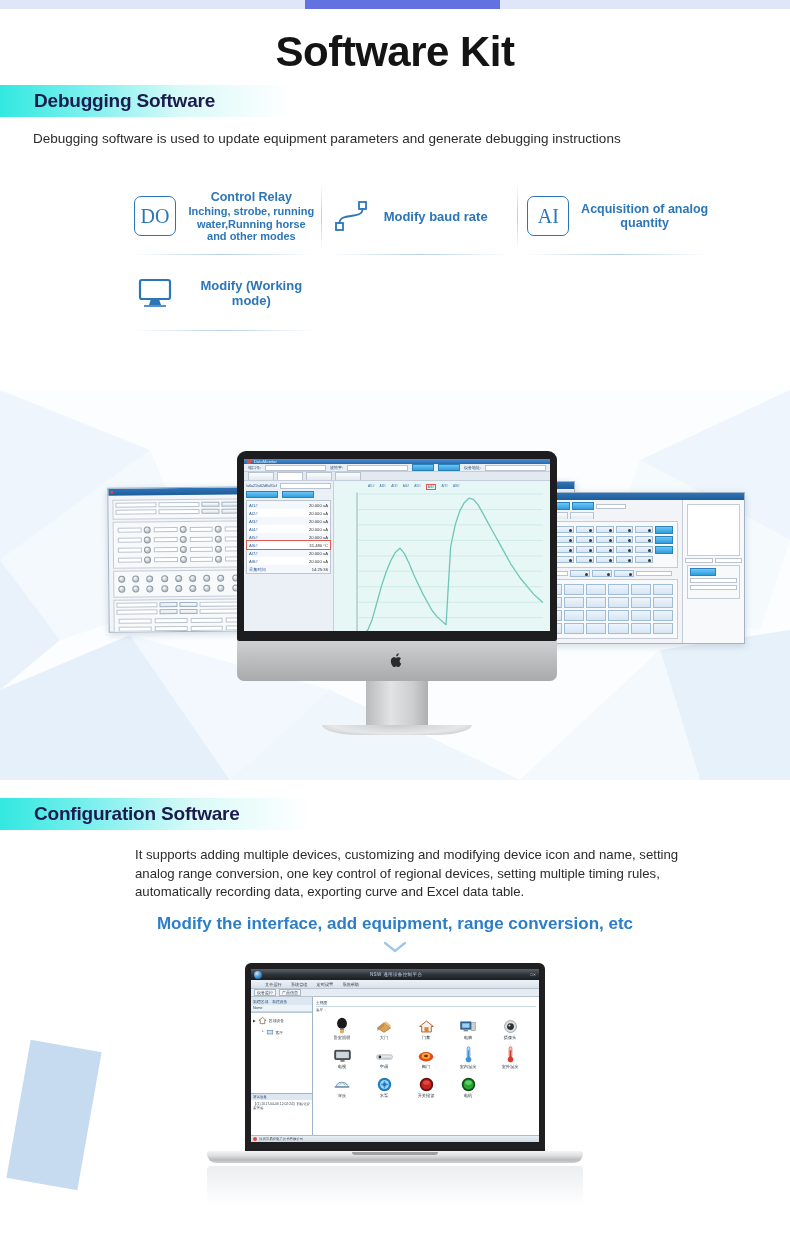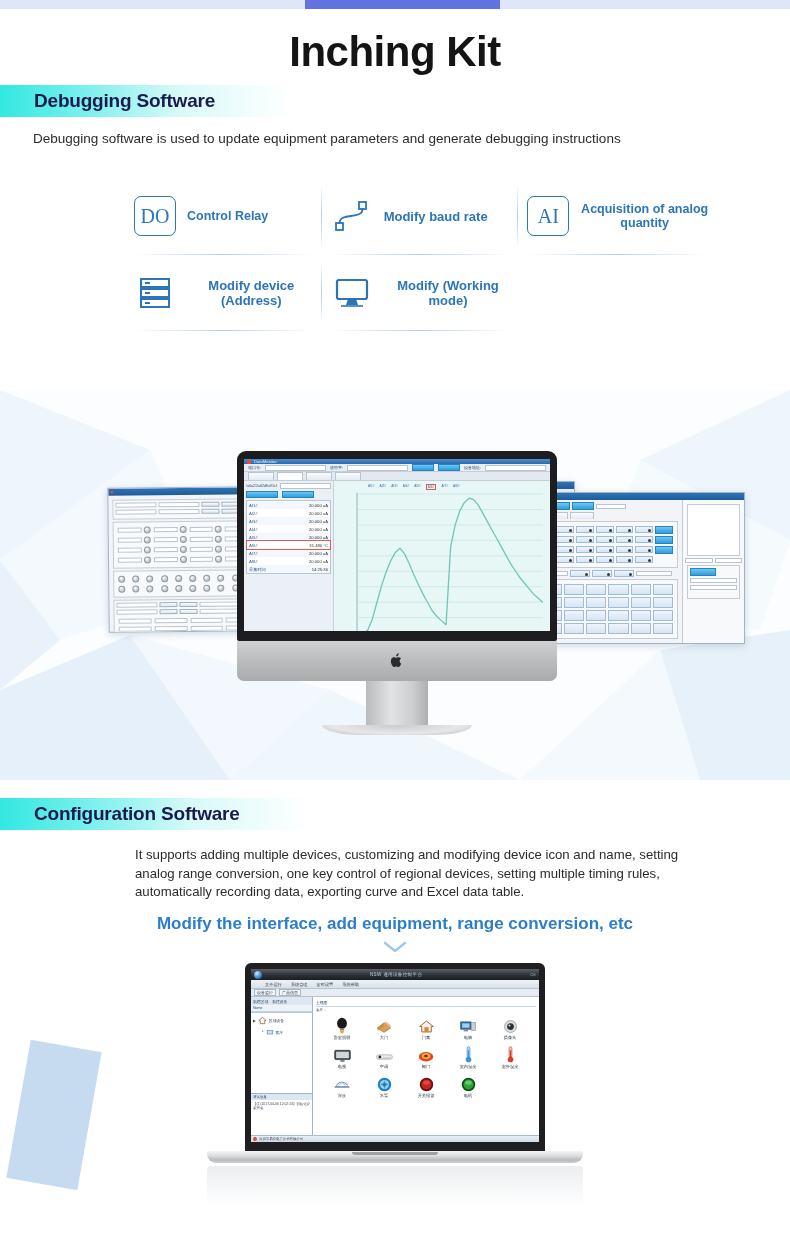--- a/index.html
+++ b/index.html
@@ -191,35 +191,36 @@
     background:#c3d8ef; transform:rotate(10deg); opacity:.95;
   }
 </style>
 </head>
 <body>
 
 <div class="topbar">
   <div class="topbar-thumb"></div>
 </div>
 
-<div class="page-title">Inching Kit</div>
+<div class="page-title">Software Kit</div>
 
 <div class="section-chip" id="chip-debug">
   <span>Debugging Software</span>
 </div>
 <div class="section-sub" id="sub-debug">Debugging software is used to update equipment parameters and generate debugging instructions</div>
 
 <div class="feature-grid">
 
   <div class="fcell b-r b-b">
     <div class="ficon">
       <div class="boxlbl">DO</div>
     </div>
     <div class="ftext">
       <span class="t1">Control Relay</span>
+      <span class="t2">Inching, strobe, running water,Running horse and other modes</span>
     </div>
   </div>
 
 
   <div class="fcell b-r b-b wide">
     <div class="ficon">
       <svg width="40" height="34" viewBox="0 0 40 34" fill="none" stroke="#2c76b8" stroke-width="1.8">
         <rect x="4" y="24" width="7" height="7"></rect>
         <rect x="27" y="3" width="7" height="7"></rect>
         <path d="M7.5 24 C7.5 13, 30.5 21, 30.5 10" stroke-linecap="round"></path>
@@ -232,35 +233,20 @@
 
   <div class="fcell b-b">
     <div class="ficon">
       <div class="boxlbl">AI</div>
     </div>
     <div class="ftext">
       <span class="t1">Acquisition of analog quantity</span>
     </div>
   </div>
 
-  <div class="fcell b-r b-b wide">
-    <div class="ficon">
-      <svg width="36" height="34" viewBox="0 0 36 34" fill="none" stroke="#2c76b8" stroke-width="2">
-        <rect x="4" y="3" width="28" height="8"></rect>
-          <rect x="4" y="13" width="28" height="8"></rect>
-          <rect x="4" y="23" width="28" height="8"></rect>
-        <line x1="8" y1="7" x2="13" y2="7"></line>
-          <line x1="8" y1="17" x2="13" y2="17"></line>
-          <line x1="8" y1="27" x2="13" y2="27"></line>
-      </svg>
-    </div>
-    <div class="ftext">
-      <span class="t1">Modify device (Address)</span>
-    </div>
-  </div>
 
   <div class="fcell b-b wide">
     <div class="ficon">
       <svg width="38" height="32" viewBox="0 0 38 32" fill="none" stroke="#2c76b8" stroke-width="2.2">
         <rect x="4" y="3" width="30" height="19" rx="2"></rect>
         <path d="M15 22 L13 28 L25 28 L23 22 Z" fill="#2c76b8" stroke="none"></path>
         <line x1="8" y1="29" x2="30" y2="29" stroke-width="1.6"></line>
       </svg>
     </div>
     <div class="ftext">

